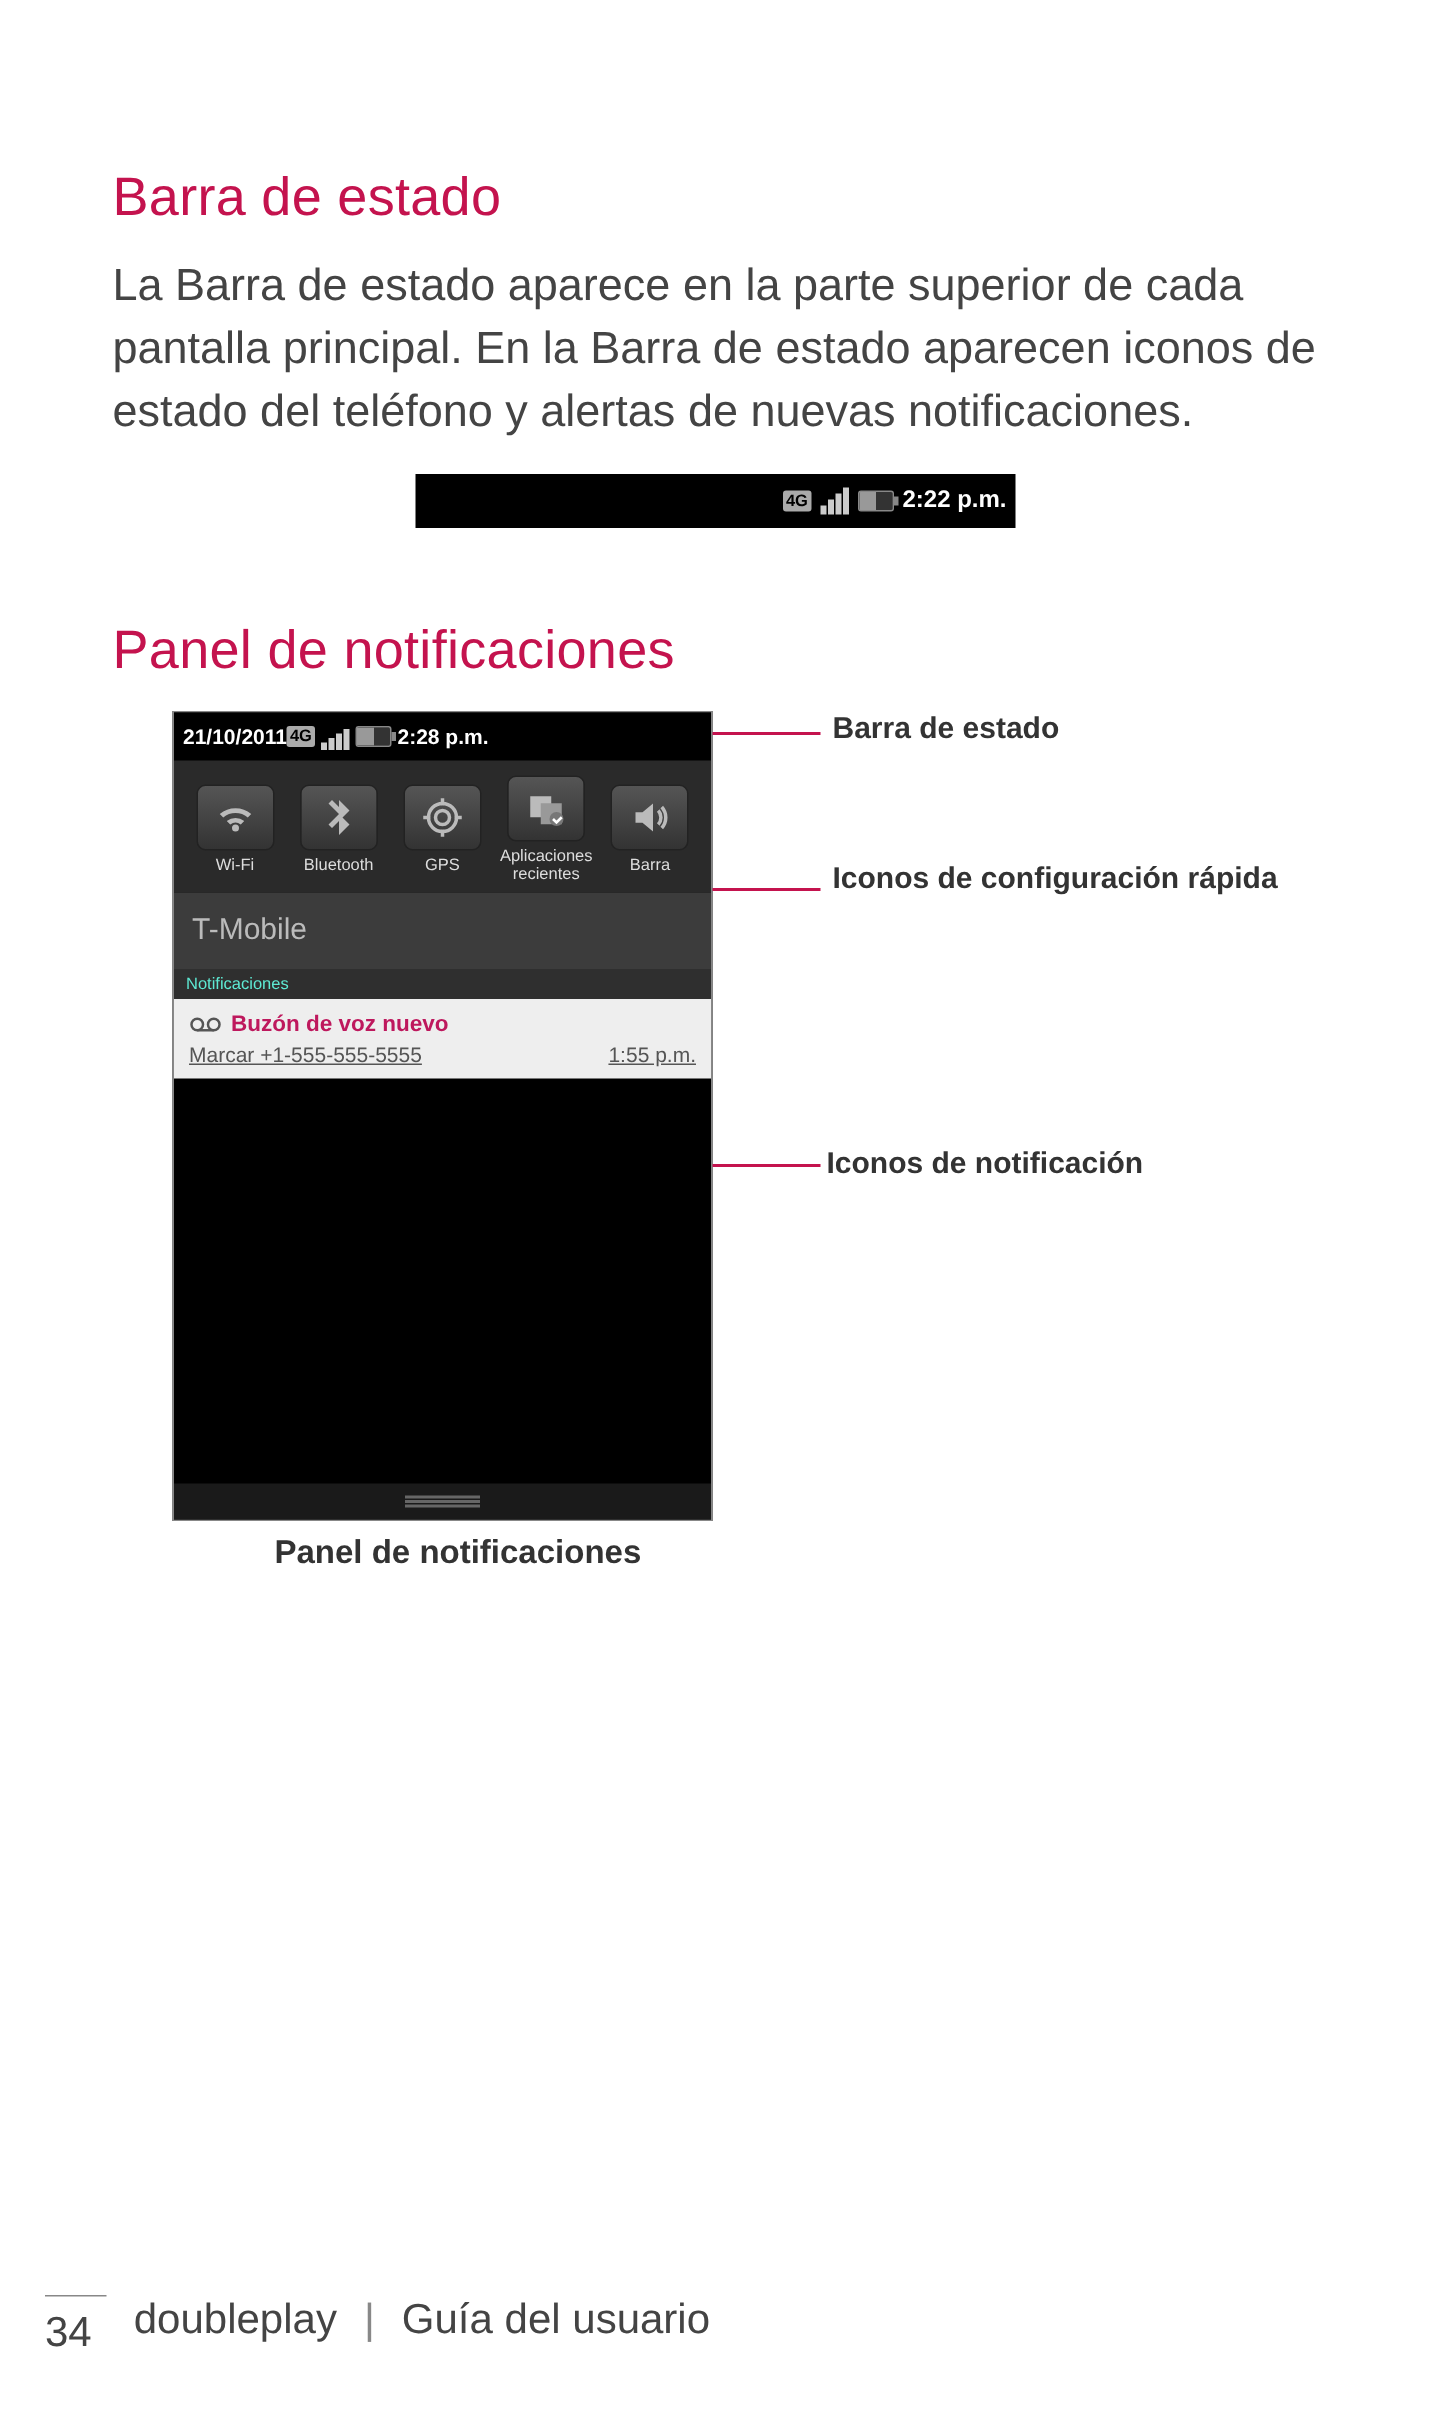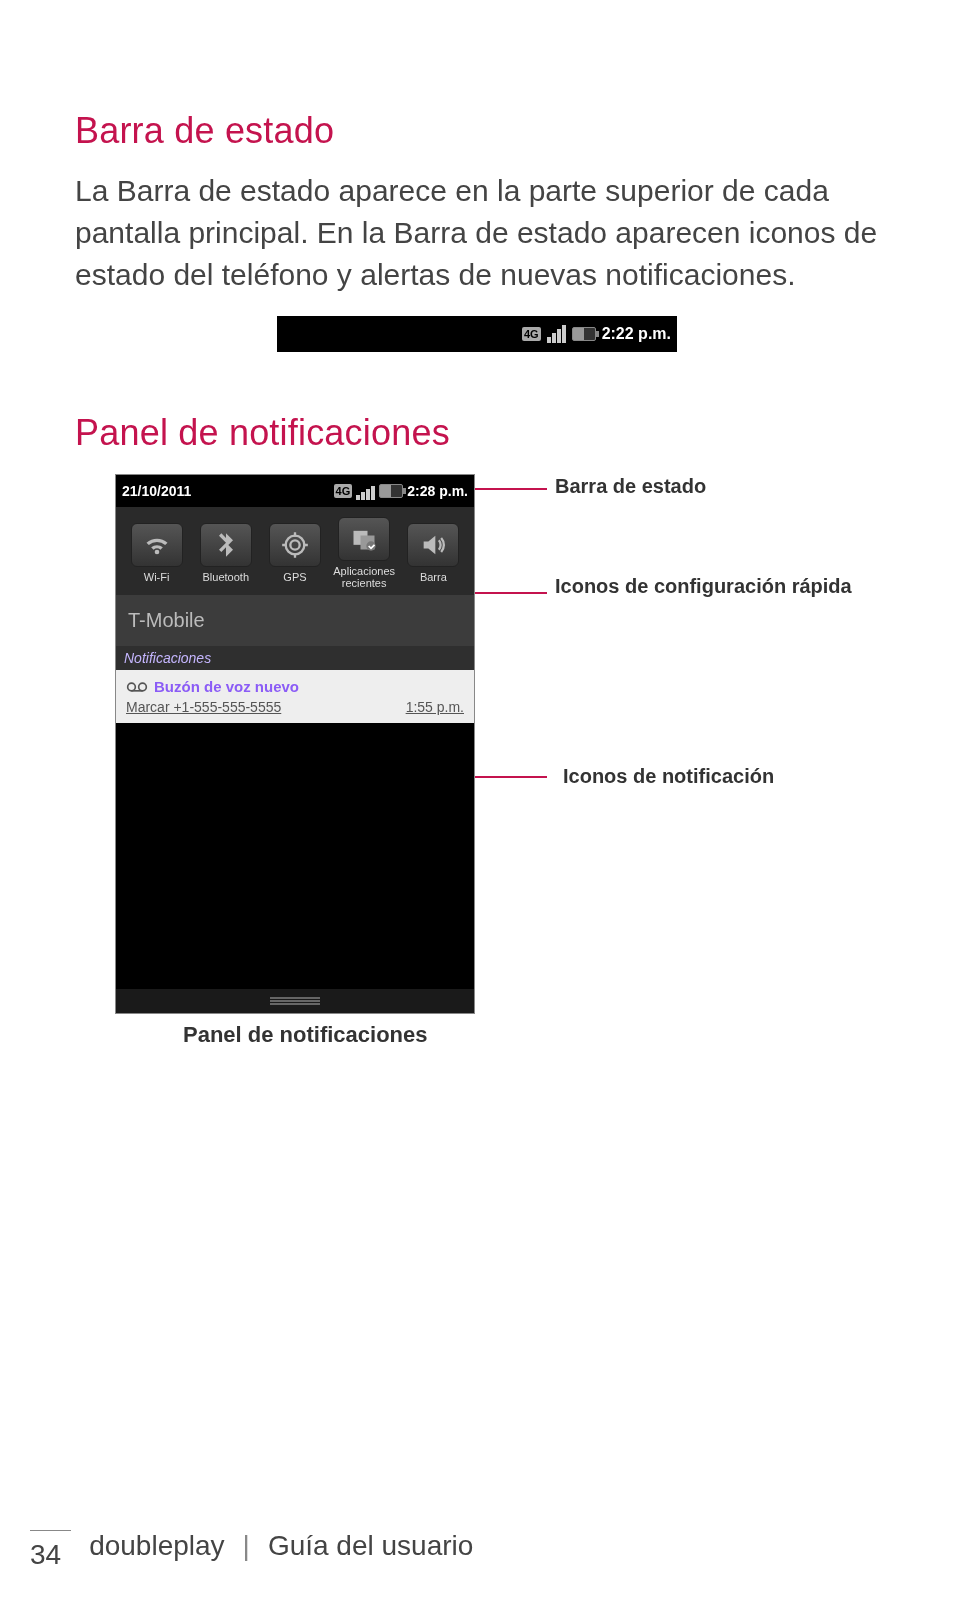--- a/index.html
+++ b/index.html
@@ -93,21 +93,21 @@
     height: 540px;
     background: #000;
     position: relative;
     border: 1px solid #888;
   }
   .p-status {
     height: 32px;
     background: #000;
     display: flex;
     align-items: center;
-    justify-content: space-between;
+    justify-content: flex-start;
     padding: 0 6px;
     color: #fff;
     font-size: 14px;
     font-weight: bold;
   }
   .p-status-right {
     display: flex;
     align-items: center;
     gap: 4px;
   }
@@ -143,38 +143,37 @@
     line-height: 1.1;
   }
   .carrier {
     background: #3c3c3c;
     color: #bbb;
     font-size: 20px;
     padding: 14px 12px;
   }
   .sect {
     background: #2f2f2f;
-    color: #c4b5fd;
-    font-size: 14px;
+    color: #5eead4;
+    font-size: 11px;
     padding: 4px 8px;
-    font-style: italic;
   }
   .notif {
     background: #eee;
     padding: 8px 10px;
     display: flex;
     flex-direction: column;
     gap: 4px;
   }
   .notif-top {
     display: flex;
     align-items: center;
     gap: 6px;
     font-size: 15px;
-    color: #8b5cf6;
+    color: #be185d;
   }
   .notif-top b { font-weight: bold; }
   .notif-bot {
     display: flex;
     justify-content: space-between;
     font-size: 14px;
     color: #555;
     text-decoration: underline;
   }
   .handle {
@@ -205,21 +204,21 @@
   }
   .callout {
     position: absolute;
     font-size: 20px;
     font-weight: bold;
     color: #333;
     line-height: 1.25;
   }
   .cl1 { top: 0px; left: 440px; }
   .cl2 { top: 100px; left: 440px; }
-  .cl3 { top: 290px; left: 448px; }
+  .cl3 { top: 290px; left: 436px; }
   .line {
     position: absolute;
     height: 2px;
     background: #C4134E;
   }
   .ln1 { top: 14px; left: 360px; width: 72px; }
   .ln2 { top: 118px; left: 360px; width: 72px; }
   .ln3 { top: 302px; left: 360px; width: 72px; }
   
   .footer {

